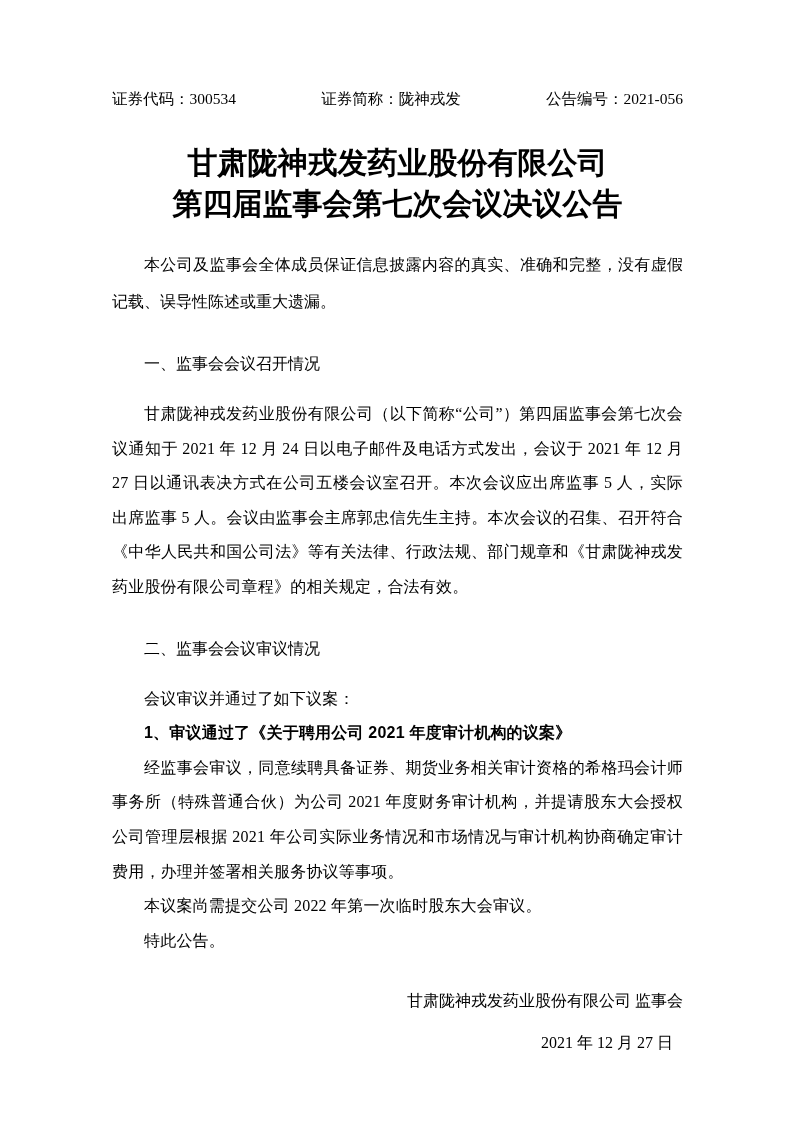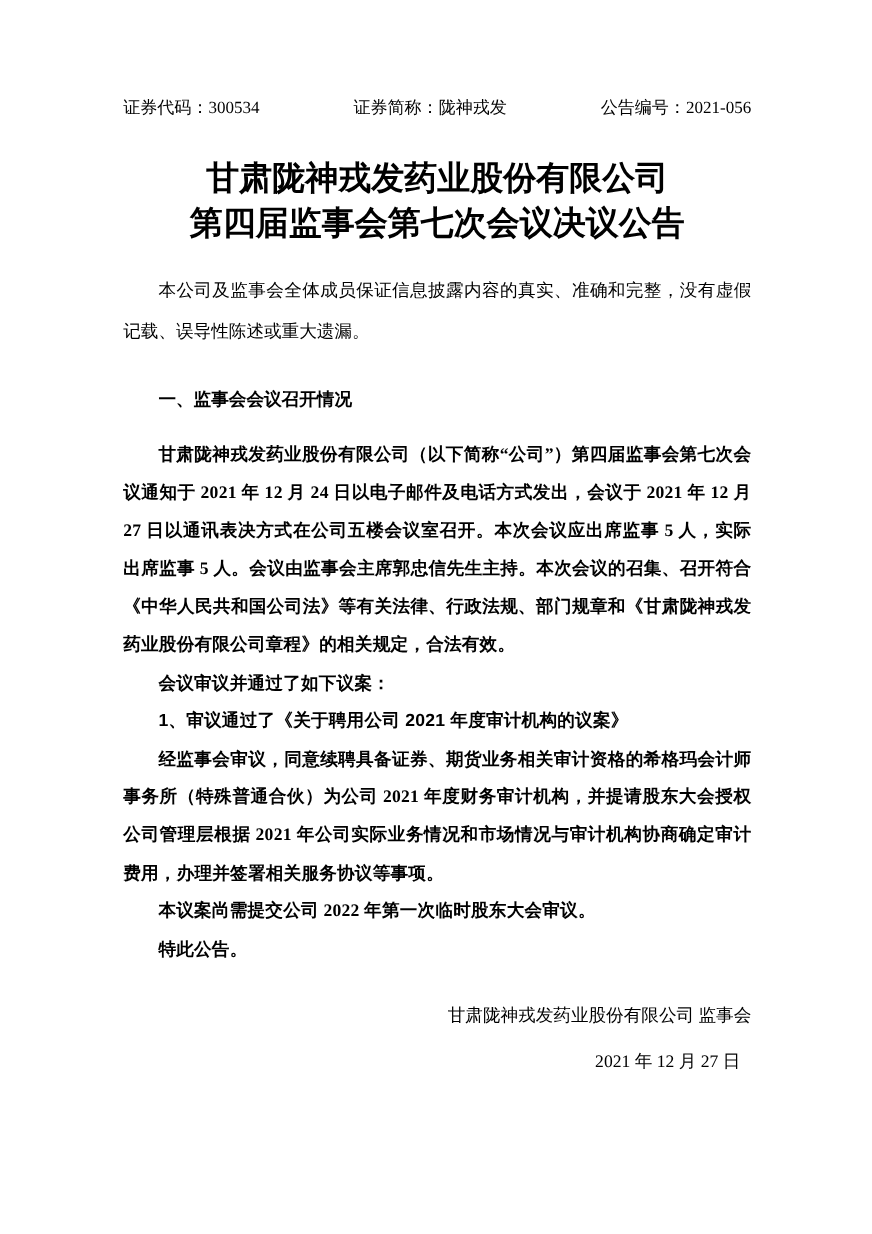--- a/index.html
+++ b/index.html
@@ -41,32 +41,31 @@
     margin-top: 22px;
     font-weight: normal;
     font-family: "Liberation Sans", "DejaVu Sans", sans-serif;
     text-indent: 2em;
     line-height: 37px;
     text-align: justify;
     font-size: 16px;
   }
   .sec-heading {
     margin-top: 27px;
-    font-weight: bold;
+    font-weight: normal;
     font-family: "Liberation Sans", "DejaVu Sans", sans-serif;
     text-indent: 2em;
     line-height: 34px;
   }
   .body-p {
     margin: 0;
     text-indent: 2em;
     line-height: 34.6px;
     text-align: justify;
     letter-spacing: 0.2px;
-    font-weight: bold;
   }
   .body-p.bold {
     font-weight: bold;
     font-family: "Liberation Sans", "DejaVu Sans", sans-serif;
   }
   .signature-block {
     margin-top: 26px;
     text-align: right;
   }
   .signature-company {
@@ -92,20 +91,21 @@
   <div class="doc-title">
     <div>甘肃陇神戎发药业股份有限公司</div>
     <div>第四届监事会第七次会议决议公告</div>
   </div>
 
   <p class="notice">本公司及监事会全体成员保证信息披露内容的真实、准确和完整，没有虚假记载、误导性陈述或重大遗漏。</p>
 
   <p class="sec-heading">一、监事会会议召开情况</p>
   <p class="body-p">甘肃陇神戎发药业股份有限公司（以下简称“公司”）第四届监事会第七次会议通知于 2021 年 12 月 24 日以电子邮件及电话方式发出，会议于 2021 年 12 月 27 日以通讯表决方式在公司五楼会议室召开。本次会议应出席监事 5 人，实际出席监事 5 人。会议由监事会主席郭忠信先生主持。本次会议的召集、召开符合《中华人民共和国公司法》等有关法律、行政法规、部门规章和《甘肃陇神戎发药业股份有限公司章程》的相关规定，合法有效。</p>
 
+  <p class="sec-heading">二、监事会会议审议情况</p>
   <p class="body-p">会议审议并通过了如下议案：</p>
   <p class="body-p bold">1、审议通过了《关于聘用公司 2021 年度审计机构的议案》</p>
   <p class="body-p">经监事会审议，同意续聘具备证券、期货业务相关审计资格的希格玛会计师事务所（特殊普通合伙）为公司 2021 年度财务审计机构，并提请股东大会授权公司管理层根据 2021 年公司实际业务情况和市场情况与审计机构协商确定审计费用，办理并签署相关服务协议等事项。</p>
   <p class="body-p">本议案尚需提交公司 2022 年第一次临时股东大会审议。</p>
   <p class="body-p">特此公告。</p>
 
   <div class="signature-block">
     <div class="signature-company">甘肃陇神戎发药业股份有限公司  监事会</div>
     <div class="signature-date">2021 年 12 月 27 日</div>
   </div>

